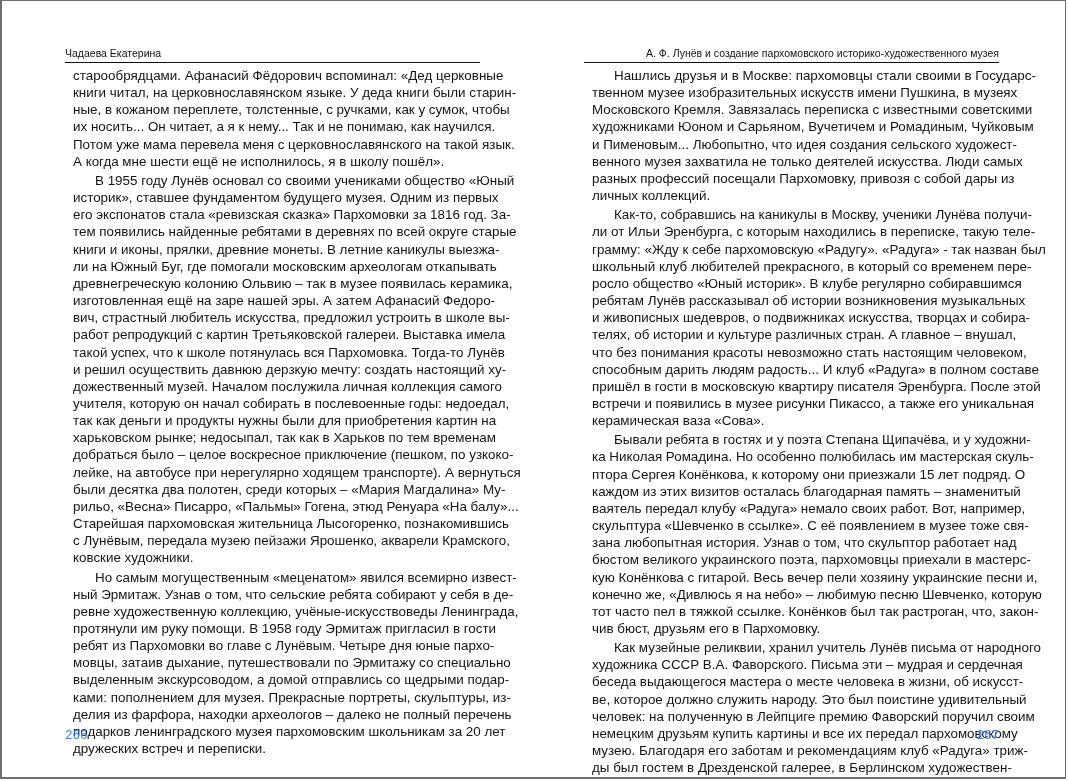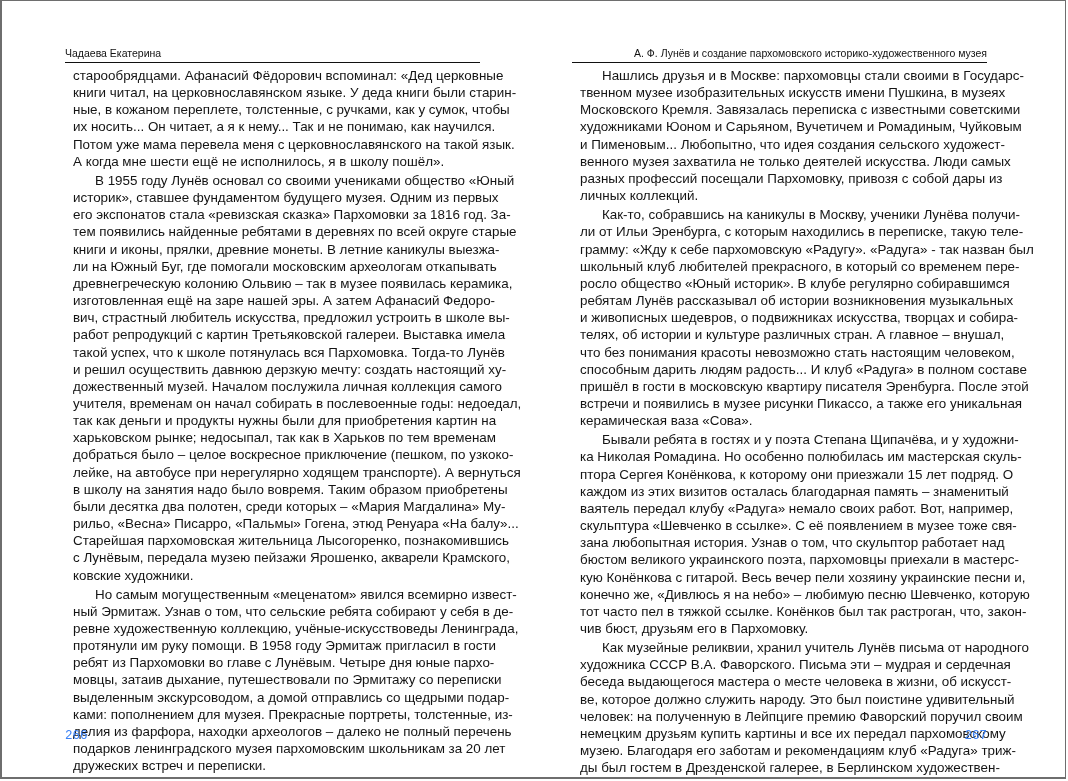--- a/index.html
+++ b/index.html
@@ -4,21 +4,21 @@
 <style>
   html, body { margin: 0; padding: 0; background: #ffffff; }
   body { width: 1068px; height: 781px; overflow: hidden; position: relative; }
   .frame {
     position: absolute; left: 0; top: 0; width: 1066px; height: 779px;
     border: 1px solid #6e6e6e; border-left-width: 2px; border-bottom-width: 2px;
     box-sizing: border-box; background: #fff;
   }
   .page { position: absolute; top: 0; height: 781px; }
   .page.left { left: 65px; width: 415px; }
-  .page.right { left: 572px; width: 415px; }
+  .page.right { left: 584px; width: 415px; }
   .running-head {
     position: absolute; top: 46px; left: 0; right: 0;
     font-family: "Liberation Sans", sans-serif; 
     font-size: 10.5px; line-height: 14px; color: #111;
     border-bottom: 1.3px solid #111; padding-bottom: 2px;
   }
   .page.right .running-head { text-align: right; }
   .body-text {
     position: absolute; top: 67px; left: 0; right: 0;
     font-family: "Liberation Sans", sans-serif; font-size: 13.4px;
@@ -58,41 +58,40 @@
         <span class="line">тем появились найденные ребятами в деревнях по всей округе старые</span>
         <span class="line">книги и иконы, прялки, древние монеты. В летние каникулы выезжа-</span>
         <span class="line">ли на Южный Буг, где помогали московским археологам откапывать</span>
         <span class="line">древнегреческую колонию Ольвию – так в музее появилась керамика,</span>
         <span class="line">изготовленная ещё на заре нашей эры. А затем Афанасий Федоро-</span>
         <span class="line">вич, страстный любитель искусства, предложил устроить в школе вы-</span>
         <span class="line">работ репродукций с картин Третьяковской галереи. Выставка имела</span>
         <span class="line">такой успех, что к школе потянулась вся Пархомовка. Тогда-то Лунёв</span>
         <span class="line">и решил осуществить давнюю дерзкую мечту: создать настоящий ху-</span>
         <span class="line">дожественный музей. Началом послужила личная коллекция самого</span>
-        <span class="line">учителя, временам он начал собирать в послевоенные годы: недоедал,</span>
+        <span class="line">учителя, которую он начал собирать в послевоенные годы: недоедал,</span>
         <span class="line">так как деньги и продукты нужны были для приобретения картин на</span>
         <span class="line">харьковском рынке; недосыпал, так как в Харьков по тем временам</span>
         <span class="line">добраться было – целое воскресное приключение (пешком, по узкоко-</span>
         <span class="line">лейке, на автобусе при нерегулярно ходящем транспорте). А вернуться</span>
-        <span class="line">в школу на занятия надо было вовремя. Таким образом приобретены</span>
         <span class="line">были десятка два полотен, среди которых – «Мария Магдалина» Му-</span>
         <span class="line">рильо, «Весна» Писарро, «Пальмы» Гогена, этюд Ренуара «На балу»...</span>
         <span class="line">Старейшая пархомовская жительница Лысогоренко, познакомившись</span>
         <span class="line">с Лунёвым, передала музею пейзажи Ярошенко, акварели Крамского,</span>
         <span class="line last">ковские художники.</span>
       </p>
       <p>
         <span class="line" style="text-indent: 22px;">Но самым могущественным «меценатом» явился всемирно извест-</span>
         <span class="line">ный Эрмитаж. Узнав о том, что сельские ребята собирают у себя в де-</span>
         <span class="line">ревне художественную коллекцию, учёные-искусствоведы Ленинграда,</span>
         <span class="line">протянули им руку помощи. В 1958 году Эрмитаж пригласил в гости</span>
         <span class="line">ребят из Пархомовки во главе с Лунёвым. Четыре дня юные пархо-</span>
-        <span class="line">мовцы, затаив дыхание, путешествовали по Эрмитажу со переписки</span>
+        <span class="line">мовцы, затаив дыхание, путешествовали по Эрмитажу со специально</span>
         <span class="line">выделенным экскурсоводом, а домой отправлись со щедрыми подар-</span>
-        <span class="line">ками: пополнением для музея. Прекрасные портреты, толстенные, из-</span>
+        <span class="line">ками: пополнением для музея. Прекрасные портреты, скульптуры, из-</span>
         <span class="line">делия из фарфора, находки археологов – далеко не полный перечень</span>
         <span class="line">подарков ленинградского музея пархомовским школьникам за 20 лет</span>
         <span class="line last">дружеских встреч и переписки.</span>
       </p>
     </div>
   <div class="folio">266</div>
 </div>
 
 <div class="page right">
   <div class="running-head">А. Ф. Лунёв и создание пархомовского историко-художественного музея</div>

